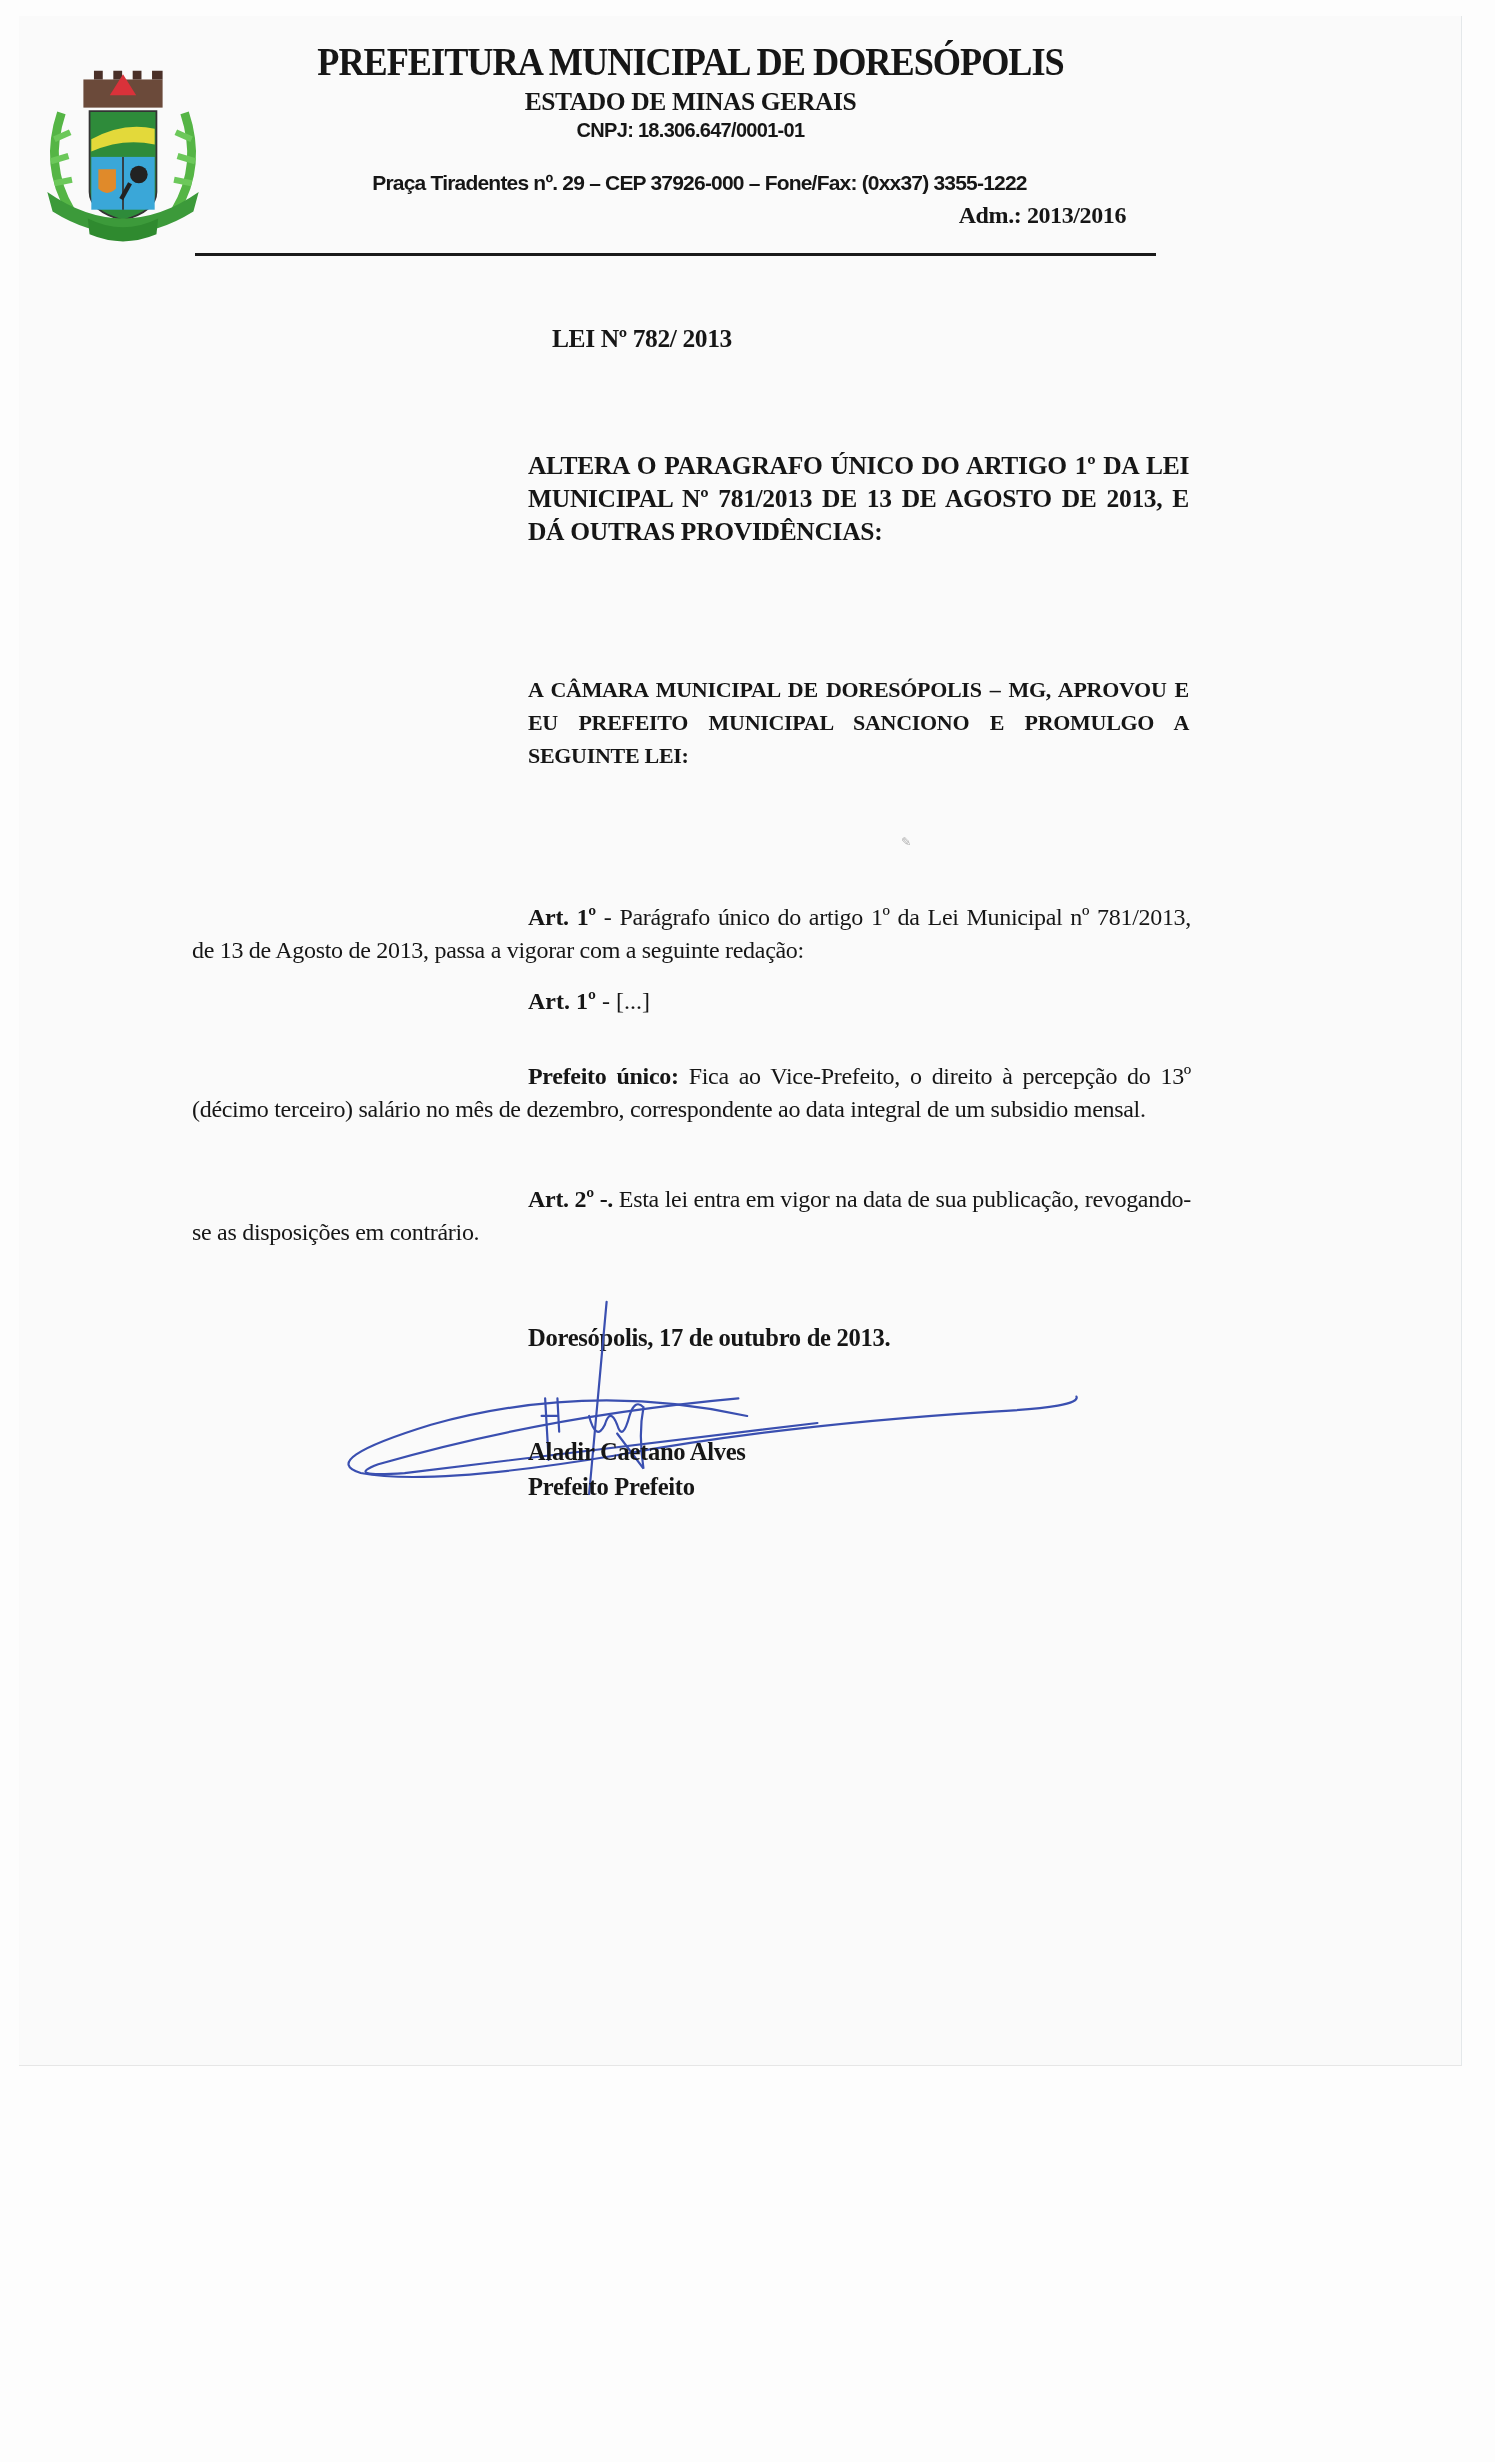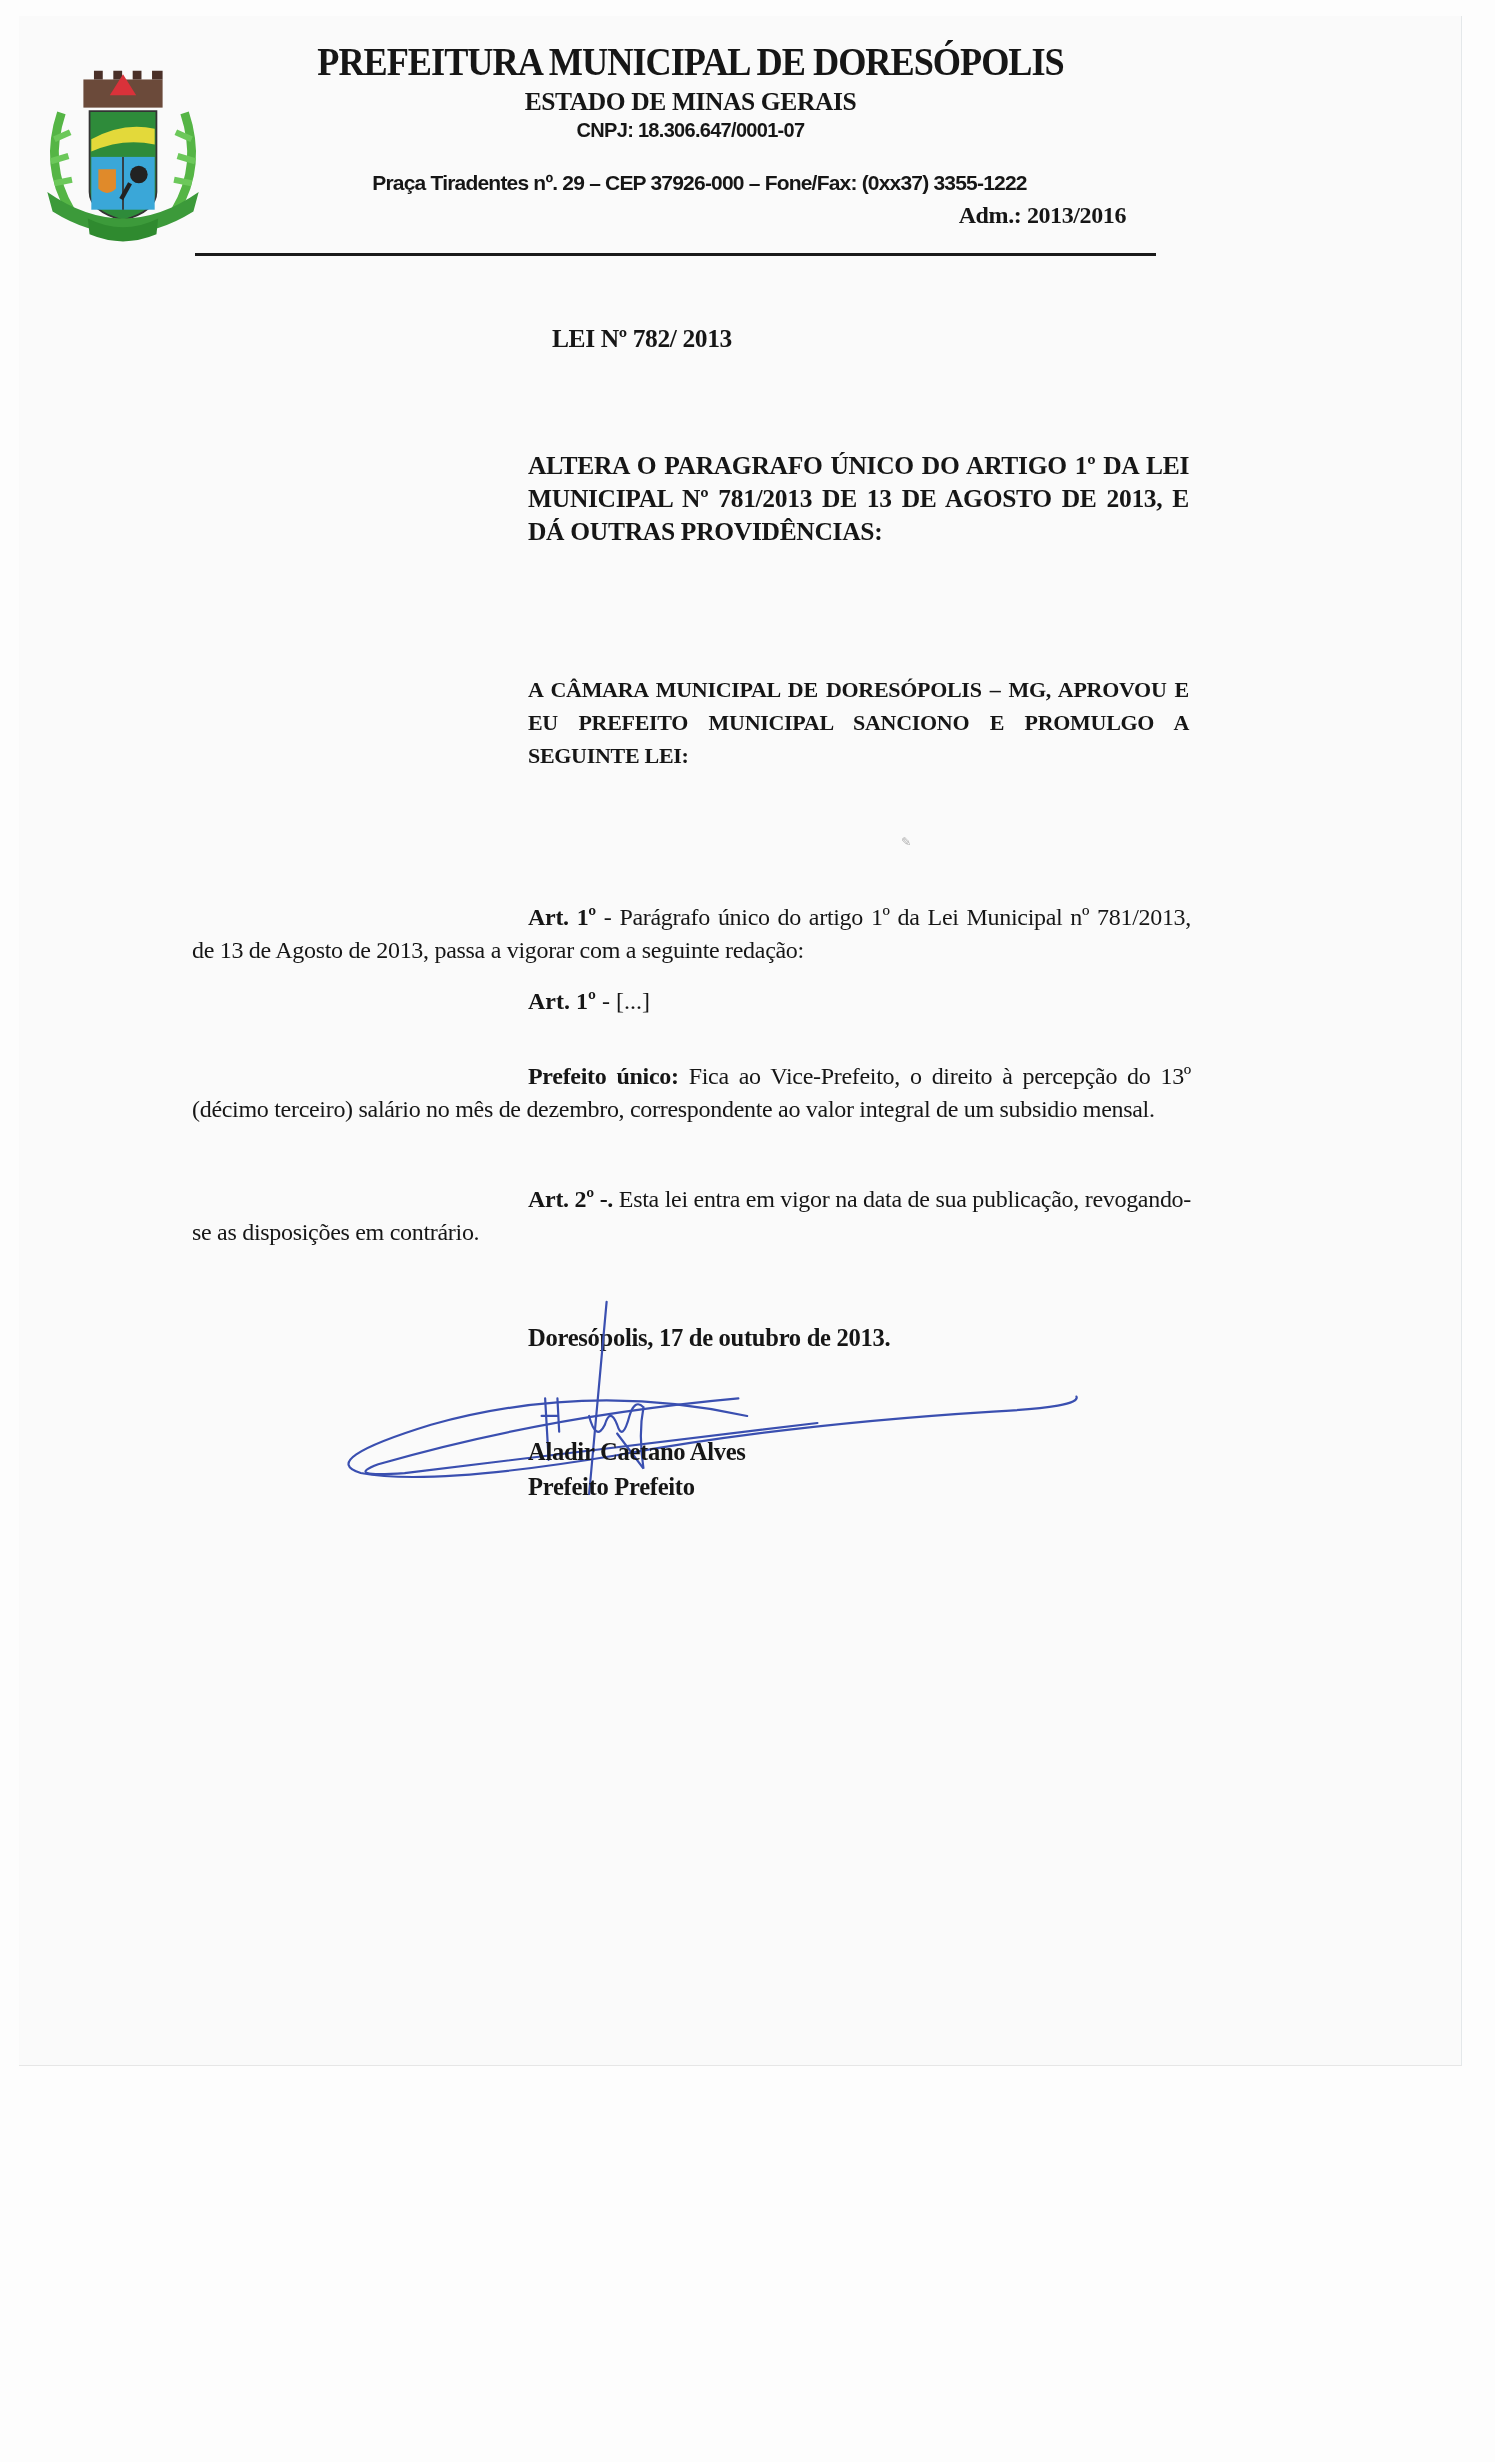--- a/index.html
+++ b/index.html
@@ -99,40 +99,40 @@
     <circle cx="118" cy="130" r="10" fill="#222"></circle>
     <path d="M108 140 l-10 18" stroke="#222" stroke-width="5"></path>
 
     <path d="M14 150 Q100 210 186 150 L180 172 Q100 222 20 172 Z" fill="#3c9a3a"></path>
     <path d="M60 180 Q100 200 140 180 L138 198 Q100 214 62 198 Z" fill="#2f8a2f"></path>
   </svg>
 </div>
 
 <div class="abs hdr-title">PREFEITURA MUNICIPAL DE DORESÓPOLIS</div>
 <div class="abs hdr-state">ESTADO DE MINAS GERAIS</div>
-<div class="abs hdr-cnpj">CNPJ: 18.306.647/0001-07</div>
+<div class="abs hdr-cnpj">CNPJ: 18.306.647/0001-01</div>
 <div class="abs hdr-addr">Praça Tiradentes nº. 29 – CEP 37926-000 – Fone/Fax: (0xx37) 3355-1222</div>
 <div class="abs hdr-adm">Adm.: 2013/2016</div>
 <div class="abs divider"></div>
 
 <div class="abs law-number">LEI Nº 782/ 2013</div>
 <div class="abs ementa">ALTERA O PARAGRAFO ÚNICO DO ARTIGO 1º DA LEI MUNICIPAL Nº 781/2013 DE 13 DE AGOSTO DE 2013, E DÁ OUTRAS PROVIDÊNCIAS:</div>
 <div class="abs enact">A CÂMARA MUNICIPAL DE DORESÓPOLIS – MG, APROVOU E EU PREFEITO MUNICIPAL SANCIONO E PROMULGO A SEGUINTE LEI:</div>
 <div class="abs dot-mark">✎</div>
 
 <div class="abs body-text art1">
   <span class="indent"></span><b>Art. 1º</b><span> - Parágrafo único do artigo 1º da Lei Municipal nº 781/2013, de 13 de Agosto de 2013, passa a vigorar com a seguinte redação:</span>
 </div>
 
 <div class="abs art1-quote">
   <b>Art. 1º</b><span> - [...]</span>
 </div>
 
 <div class="abs body-text par">
-  <span class="indent"></span><b>Prefeito único:</b><span> Fica ao Vice-Prefeito, o direito à percepção do 13º (décimo terceiro) salário no mês de dezembro, correspondente ao valor integral de um subsidio mensal.</span>
+  <span class="indent"></span><b>Prefeito único:</b><span> Fica ao Vice-Prefeito, o direito à percepção do 13º (décimo terceiro) salário no mês de dezembro, correspondente ao data integral de um subsidio mensal.</span>
 </div>
 
 <div class="abs body-text art2">
   <span class="indent"></span><b>Art. 2º -.</b><span> Esta lei entra em vigor na data de sua publicação, revogando-se as disposições em contrário.</span>
 </div>
 
 <div class="abs sign-date">Doresópolis, 17 de outubro de 2013.</div>
 <div class="abs signature">
   <svg width="774" height="202" viewBox="0 0 880 230">
     <g fill="none" stroke="#3a4fb0" stroke-width="2.5" stroke-linecap="round">

